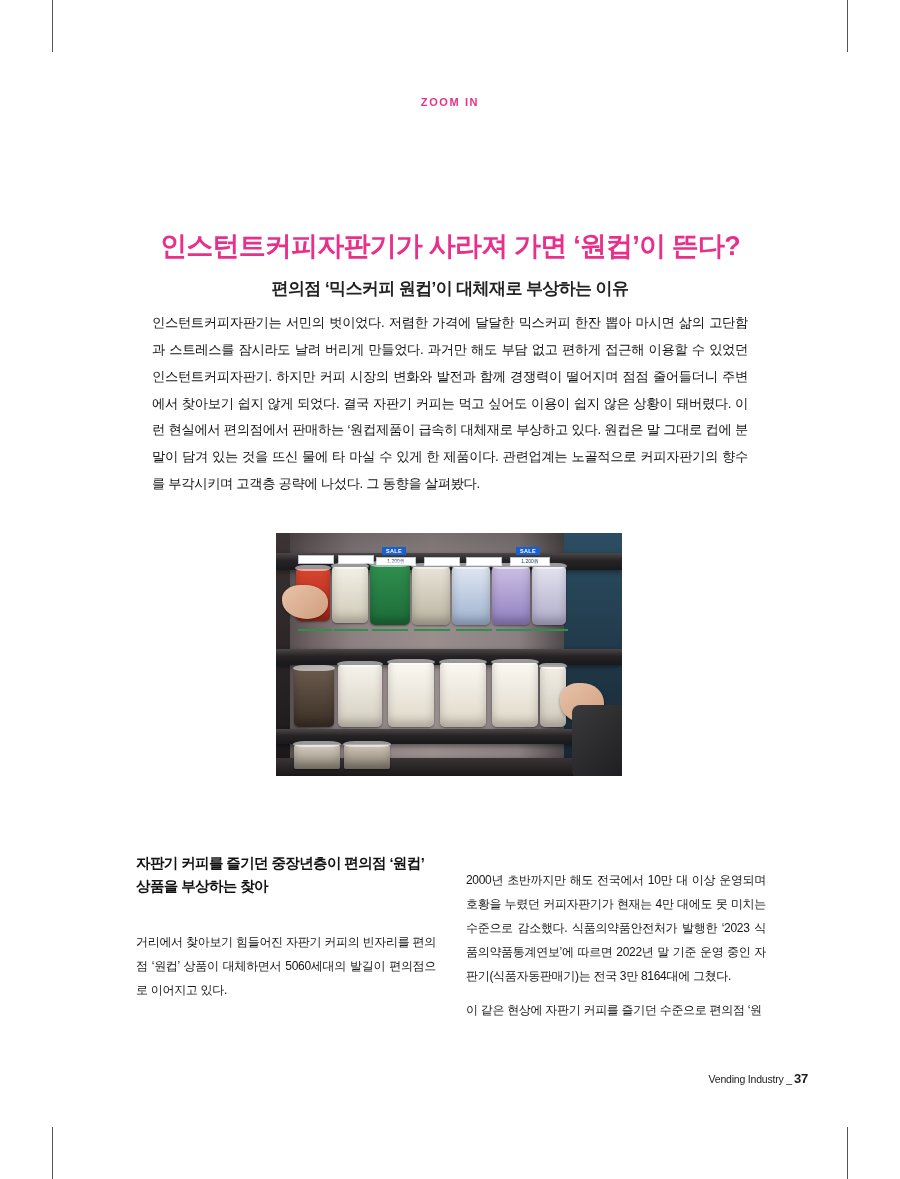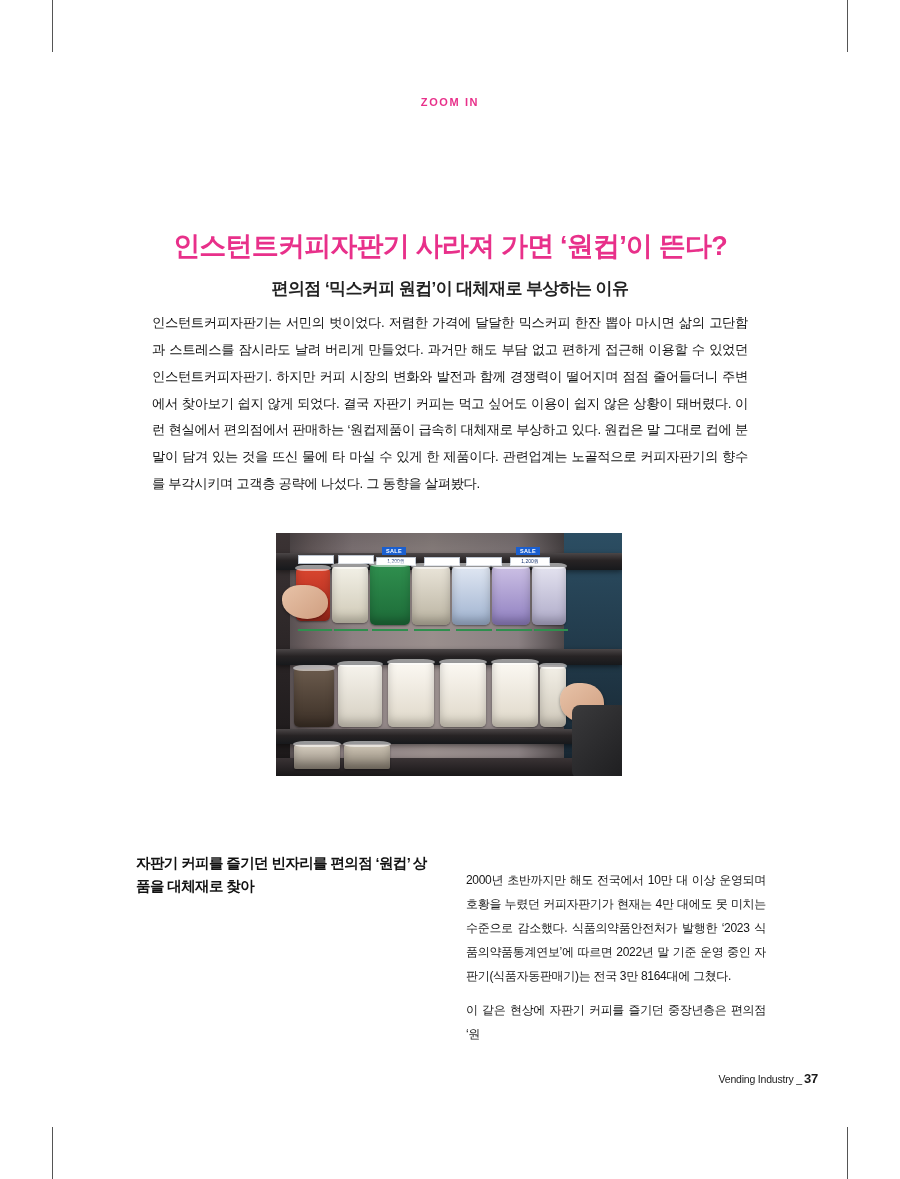--- a/index.html
+++ b/index.html
@@ -210,21 +210,21 @@
     text-align: justify;
     color: #151515;
   }
   .col-right p { margin: 16px 0 0 0; }
   .col-right p + p { margin-top: 10px; }
 
   
   .footer {
     position: absolute;
     top: 1071px;
-    right: 82px;
+    right: 92px;
     font-size: 10.5px;
     color: #1a1a1a;
     letter-spacing: -0.2px;
   }
   .footer .pnum {
     font-weight: bold;
     font-size: 13px;
     margin-left: 2px;
   }
 </style>
@@ -233,21 +233,21 @@
 
 <div class="page">
 
   <div class="crop-mark cm-v" style="left:52px; top:0;"></div>
   <div class="crop-mark cm-v" style="left:847px; top:0;"></div>
   <div class="crop-mark cm-v" style="left:52px; top:1127px;"></div>
   <div class="crop-mark cm-v" style="left:847px; top:1127px;"></div>
 
   <div class="kicker">ZOOM IN</div>
 
-  <h1 class="headline">인스턴트커피자판기 사라져 가면 ‘원컵’이 뜬다?</h1>
+  <h1 class="headline">인스턴트커피자판기가 사라져 가면 ‘원컵’이 뜬다?</h1>
   <h2 class="subhead">편의점 ‘믹스커피 원컵’이 대체재로 부상하는 이유</h2>
 
   <div class="lead">인스턴트커피자판기는 서민의 벗이었다. 저렴한 가격에 달달한 믹스커피 한잔 뽑아 마시면 삶의 고단함과 스트레스를 잠시라도 날려 버리게 만들었다. 과거만 해도 부담 없고 편하게 접근해 이용할 수 있었던 인스턴트커피자판기. 하지만 커피 시장의 변화와 발전과 함께 경쟁력이 떨어지며 점점 줄어들더니 주변에서 찾아보기 쉽지 않게 되었다. 결국 자판기 커피는 먹고 싶어도 이용이 쉽지 않은 상황이 돼버렸다. 이런 현실에서 편의점에서 판매하는 ‘원컵제품이 급속히 대체재로 부상하고 있다. 원컵은 말 그대로 컵에 분말이 담겨 있는 것을 뜨신 물에 타 마실 수 있게 한 제품이다. 관련업계는 노골적으로 커피자판기의 향수를 부각시키며 고객층 공략에 나섰다. 그 동향을 살펴봤다.</div>
 
   <div class="photo-wrap">
     <div class="photo"></div>
 
     <div class="darkpanel" style="right:0; top:0; width:58px; height:243px;"></div>
     <div class="darkpanel" style="left:0; top:0; width:14px; height:243px; background:linear-gradient(to bottom,#3b3334,#1a1718);"></div>
 
@@ -290,24 +290,25 @@
 
     <div class="cup" style="left:18px; top:212px; width:46px; height:24px; background:linear-gradient(to bottom,#d6cec0,#8d8478); border-radius:2px;"></div>
     <div class="cup" style="left:68px; top:212px; width:46px; height:24px; background:linear-gradient(to bottom,#cfc6b6,#867d70); border-radius:2px;"></div>
 
     <div class="hand" style="left:6px; top:52px; width:46px; height:34px;"></div>
     <div class="hand" style="left:284px; top:150px; width:44px; height:40px;"></div>
     <div style="position:absolute; left:296px; top:172px; width:56px; height:74px; background:linear-gradient(135deg,#3a3a3c,#1d1d1f); border-radius:8px;"></div>
   </div>
 
 
-  <div class="subtitle2">자판기 커피를 즐기던 빈자리를 편의점 ‘원컵’ 상품을 대체재로 찾아</div>
+  <div class="subtitle2">자판기 커피를 즐기던 중장년층이 편의점 ‘원컵’ 상품을 부상하는 찾아</div>
+  <div class="col-left">거리에서 찾아보기 힘들어진 자판기 커피의 빈자리를 편의점 ‘원컵’ 상품이 대체하면서 5060세대의 발길이 편의점으로 이어지고 있다.</div>
 
   <div class="col-right">
     <p>2000년 초반까지만 해도 전국에서 10만 대 이상 운영되며 호황을 누렸던 커피자판기가 현재는 4만 대에도 못 미치는 수준으로 감소했다. 식품의약품안전처가 발행한 ‘2023 식품의약품통계연보’에 따르면 2022년 말 기준 운영 중인 자판기(식품자동판매기)는 전국 3만 8164대에 그쳤다.</p>
-    <p>이 같은 현상에 자판기 커피를 즐기던 중장년층은 편의점 ‘원</p>
+    <p>이 같은 현상에 자판기 커피를 즐기던 수준으로 편의점 ‘원</p>
   </div>
 
   <div class="footer">
     <span>Vending Industry _</span><span class="pnum">37</span>
   </div>
 
 </div>
 
 </body></html>

